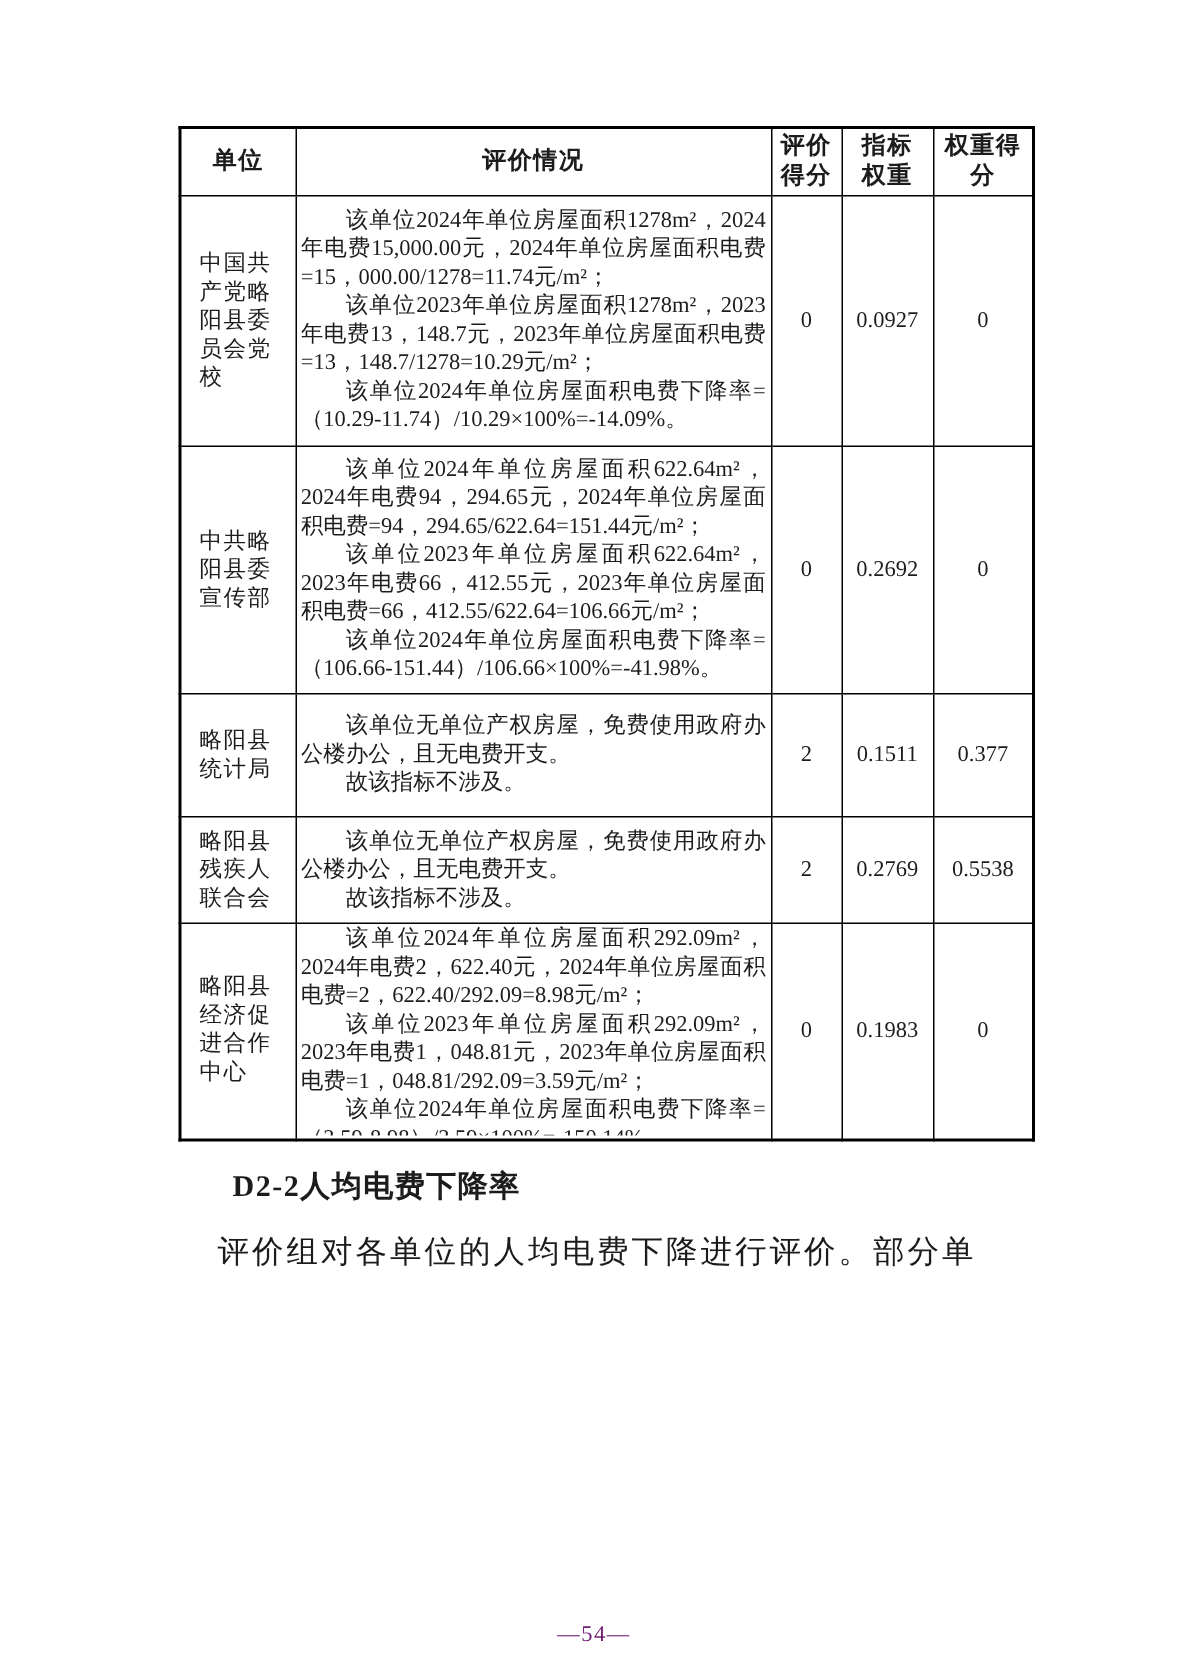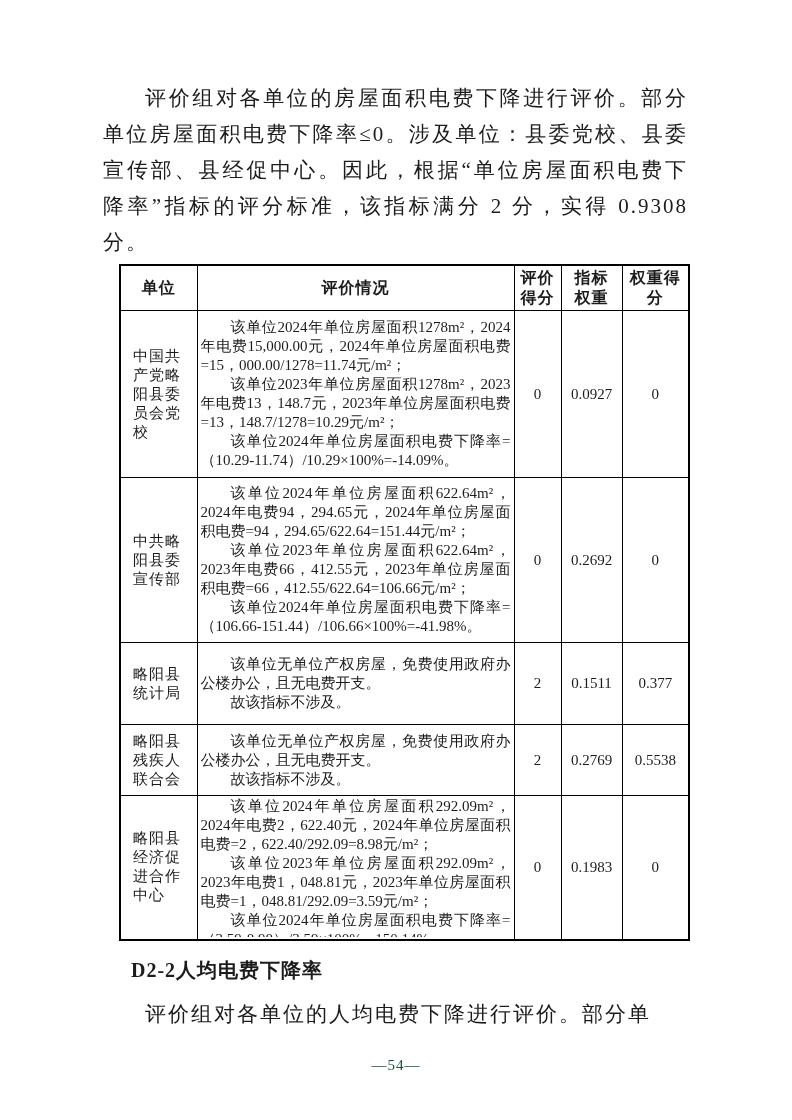--- a/index.html
+++ b/index.html
@@ -43,40 +43,39 @@
   td.num { text-align:center; }
   tr.r1{height:167px} tr.r2{height:165px} tr.r3{height:82px}
   tr.r4{height:71px}  tr.r5{height:144px} tr.rt{height:26px}
   .clip{ overflow:hidden; }
   tr.r1 .clip{max-height:163px} tr.r2 .clip{max-height:161px}
   tr.r3 .clip{max-height:65px}  tr.r4 .clip{max-height:67px}
   tr.r5 .clip{max-height:140px}
   td.total-label { text-align:center; font-size:16px; letter-spacing:2px; }
 
   .section-heading {
-    margin:16px 0 0 28px;
+    margin:16px 0 0 52px;
     font-size:20px; font-weight:bold; letter-spacing:1px;
   }
   .section-paragraph {
     margin:12px 0 0 0;
     font-size:21px; line-height:37px; letter-spacing:2px;
     text-align:justify; text-indent:2em;
   }
   .page-number {
-    position:absolute; left:0; right:0; top:1057px;
-    text-align:center; font-size:15px; letter-spacing:1px; color:#14532d;
+    position:absolute; left:0; right:0; top:1082px;
+    text-align:center; font-size:15px; letter-spacing:1px; color:#701a75;
   }
 </style>
 </head>
 <body>
 
 <div class="page">
   <div class="content">
 
-    <p class="intro">评价组对各单位的房屋面积电费下降进行评价。部分单位房屋面积电费下降率≤0。涉及单位：县委党校、县委宣传部、县经促中心。因此，根据“单位房屋面积电费下降率”指标的评分标准，该指标满分 2 分，实得 0.9308 分。</p>
 
     <table class="eval-table">
       <colgroup>
         <col class="c1">
           <col class="c2">
           <col class="c3">
           <col class="c4">
           <col class="c5">
       </colgroup>
       <thead>

